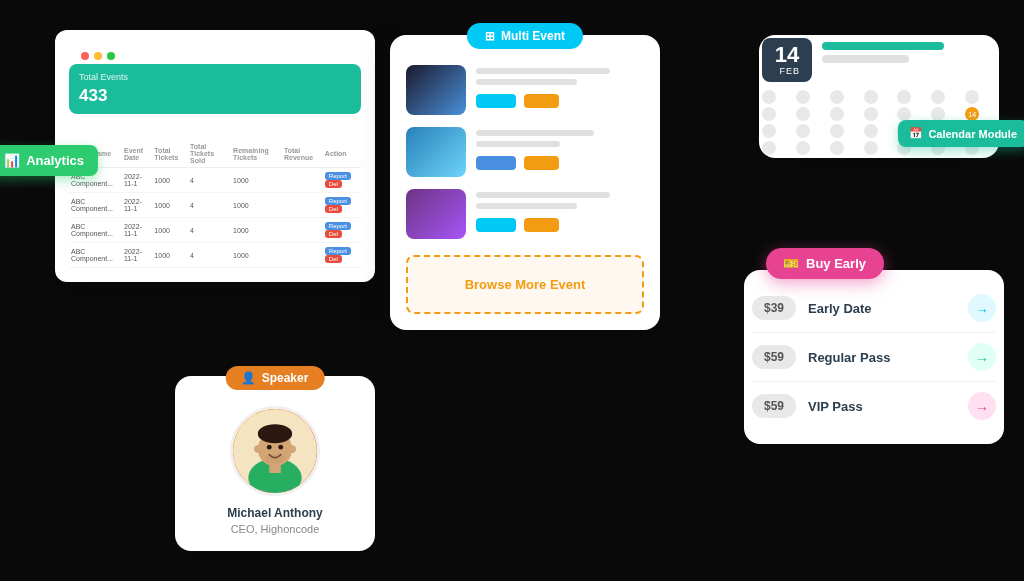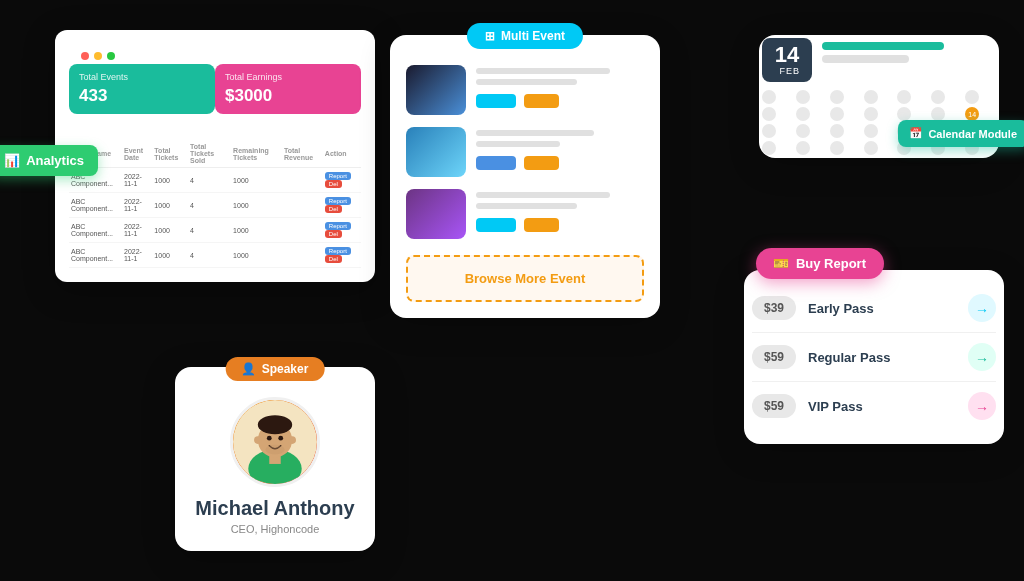--- a/index.html
+++ b/index.html
@@ -146,21 +146,21 @@
       border-radius: 50%;
       margin: 10px auto 10px;
       background: linear-gradient(135deg, #f39c12, #e74c3c);
       display: flex;
       align-items: center;
       justify-content: center;
       overflow: hidden;
       border: 3px solid #f0f0f0;
     }
     .speaker-name {
-      font-size: 20px;
+      font-size: 12px;
       font-weight: 700;
       color: #2c3e50;
       margin-bottom: 3px;
     }
     .speaker-title {
       font-size: 11px;
       color: #888;
     }
 
     
@@ -225,21 +225,21 @@
     }
     .event-tag.cyan { background: #00c9f5; width: 40px; }
     .event-tag.orange { background: #f39c12; width: 35px; }
     .event-tag.blue2 { background: #4a90e2; width: 40px; }
     .browse-btn {
       width: 100%;
       border: 2px dashed #f39c12;
       background: #fff8f0;
       color: #f39c12;
       border-radius: 8px;
-      padding: 14px;
+      padding: 20px;
       font-size: 13px;
       font-weight: 600;
       cursor: pointer;
       margin-top: 4px;
     }
 
     
     .calendar-card {
       position: absolute;
       right: 25px;
@@ -411,24 +411,20 @@
 <div class="analytics-card">
   <div class="window-chrome">
     <div class="chrome-dot red"></div>
     <div class="chrome-dot yellow"></div>
     <div class="chrome-dot green"></div>
   </div>
   <div class="stats-row">
     <div class="stat-box teal">
       <div class="stat-label">Total Events</div>
       <div class="stat-value">433</div>
-    </div>
-    <div class="stat-box pink">
-      <div class="stat-label">Total Earnings</div>
-      <div class="stat-value">$3000</div>
     </div>
   </div>
   <div class="table-section">
     <table class="purchase-table">
       <thead>
         <tr>
           <th>Event Name</th>
           <th>Event Date</th>
           <th>Total Tickets</th>
           <th>Total Tickets Sold</th>
@@ -609,27 +605,27 @@
     </div>
 </div>
 
 <div class="calendar-module-badge">
   <span>📅</span>
   <span>Calendar Module</span>
 </div>
 
 <div class="buy-ticket-badge">
   <span>🎫</span>
-  <span>Buy Report</span>
+  <span>Buy Early</span>
 </div>
 
 <div class="ticket-options-card">
   <div class="ticket-option">
     <div class="ticket-price-badge">$39</div>
-    <span class="ticket-name">Early Pass</span>
+    <span class="ticket-name">Early Date</span>
     <div class="ticket-arrow cyan">→</div>
   </div>
   <div class="ticket-option">
     <div class="ticket-price-badge">$59</div>
     <span class="ticket-name">Regular Pass</span>
     <div class="ticket-arrow green">→</div>
   </div>
   <div class="ticket-option">
     <div class="ticket-price-badge">$59</div>
     <span class="ticket-name">VIP Pass</span>

